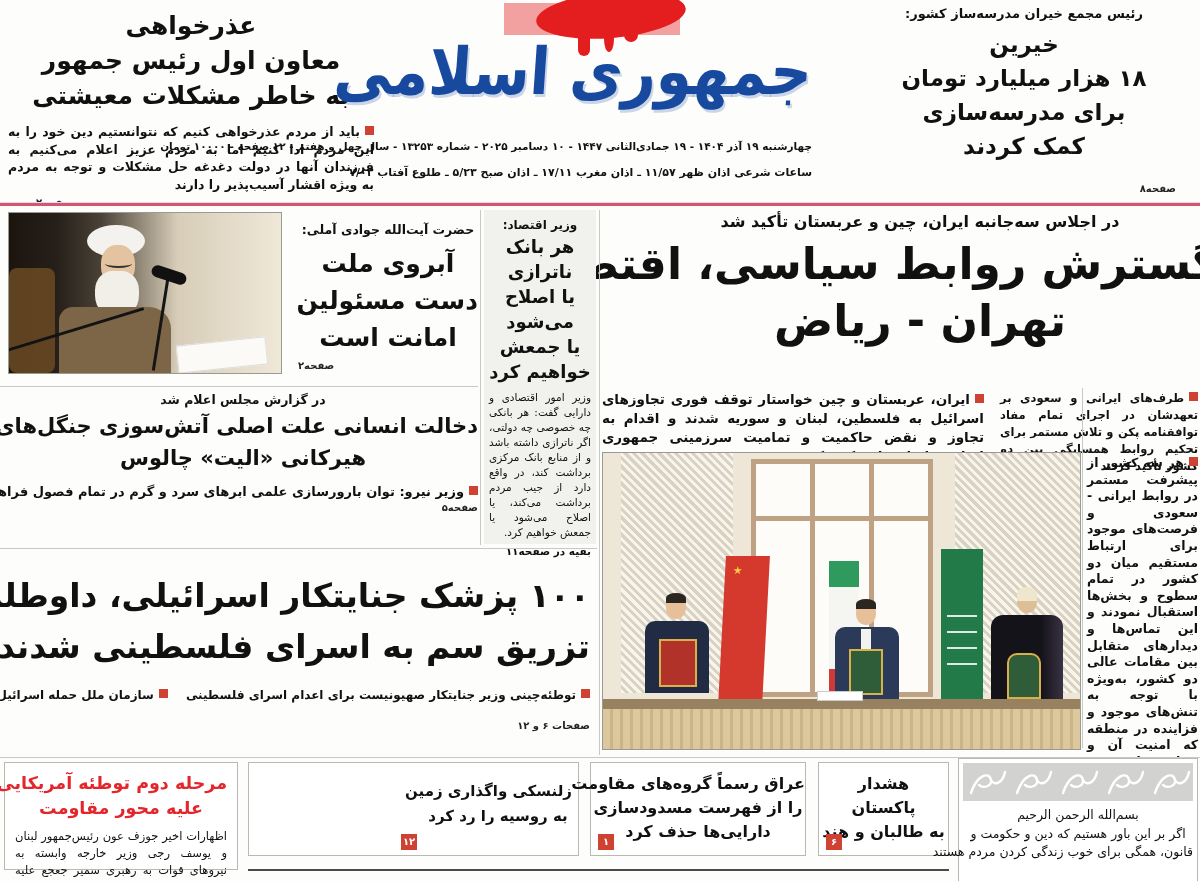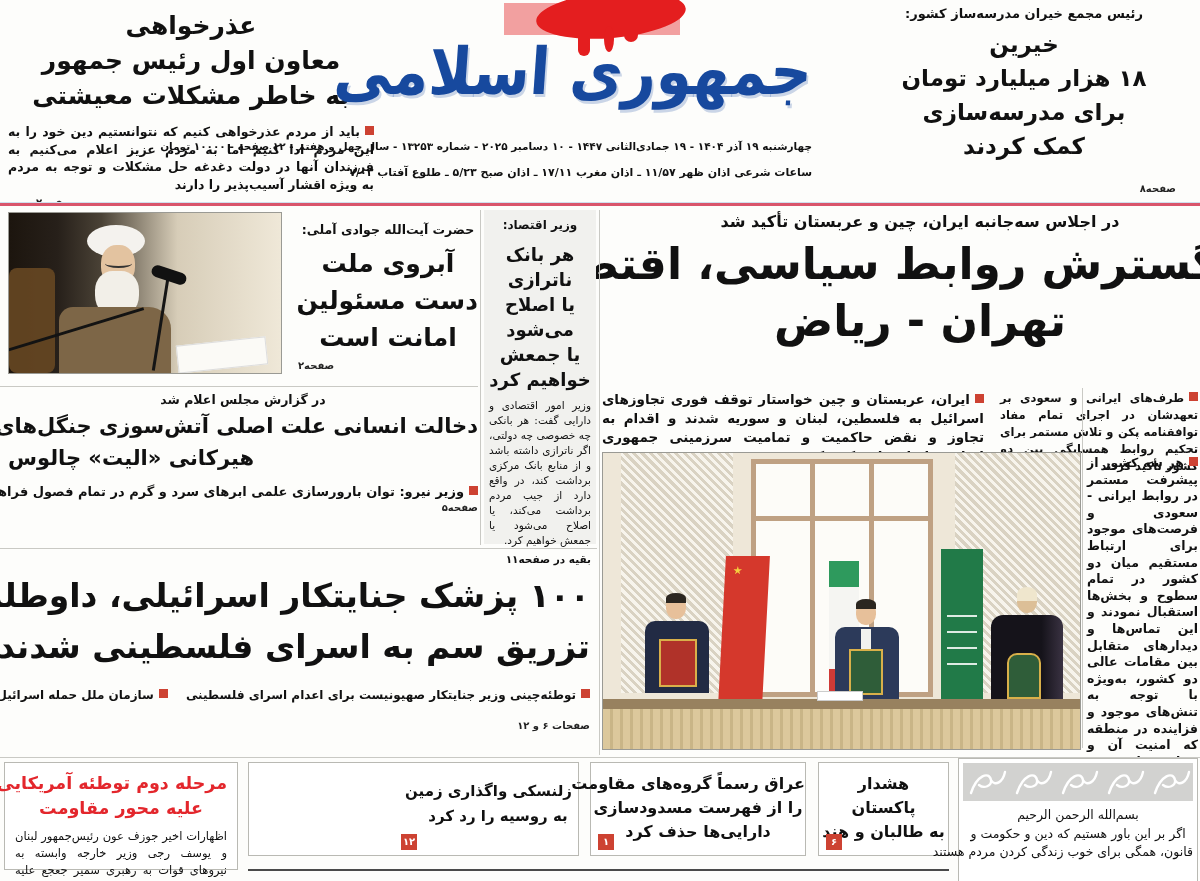--- a/index.html
+++ b/index.html
@@ -59,21 +59,21 @@
   .s-econ .kicker{font-size:12px;}
   .s-econ .hl div{font-size:18px;line-height:25px;font-weight:bold;text-align:center;white-space:nowrap;}
   .s-econ .body{margin-top:6px;font-size:10.5px;line-height:15px;text-align:justify;}
   .s-econ .more{margin-top:5px;font-size:10.5px;font-weight:bold;}
 
   
   .s-javadi{left:8px;top:210px;width:470px;height:172px;}
   .jv-text{position:absolute;right:0;top:12px;width:180px;}
   .jv-text .hl div{font-size:25px;line-height:37px;font-weight:bold;text-align:center;white-space:nowrap;}
   .s-forest{left:8px;top:392px;width:470px;}
-  .s-forest .hl div{font-size:21px;line-height:32px;font-weight:bold;text-align:left;white-space:nowrap;}
+  .s-forest .hl div{font-size:21px;line-height:32px;font-weight:bold;text-align:center;white-space:nowrap;}
   .s-doctors{left:8px;top:558px;width:582px;}
   .s-doctors .hl div{font-size:33px;line-height:51px;font-weight:bold;text-align:center;white-space:nowrap;}
   .doc-bullets{display:flex;gap:18px;margin-top:16px;font-size:12px;font-weight:bold;}
   .doc-bullets>div{white-space:nowrap;}
 
   
   .photo{position:absolute;border:1px solid #9a9a94;overflow:hidden;background:#eee;}
   
   .ph-javadi{left:8px;top:212px;width:272px;height:160px;
     background:linear-gradient(90deg,#1c150e 0%,#27201a 18%,#4a4236 34%,#d7cdb8 62%,#efe8d8 100%);}
@@ -232,21 +232,21 @@
 
   <div class="abs s-side">
     <p style="margin:0;">
       <span class="mk"></span><span>هر سه کشور از پیشرفت مستمر در روابط ایرانی - سعودی و فرصت‌های موجود برای ارتباط مستقیم میان دو کشور در تمام سطوح و بخش‌ها استقبال نمودند و این تماس‌ها و دیدارهای متقابل بین مقامات عالی دو کشور، به‌ویژه با توجه به تنش‌های موجود و فزاینده در منطقه که امنیت آن و جهان را تهدید می‌کند، حائز اهمیت دانستند</span>
     </p>
     <div class="pageref" style="margin-top:10px;">صفحه۳</div>
   </div>
 
   <div class="abs s-econ">
     <div class="kicker">وزیر اقتصاد:</div>
-    <div class="hl" style="margin-top:10px;">
+    <div class="hl" style="margin-top:2px;">
       <div>هر بانک</div>
       <div>ناترازی</div>
       <div>یا اصلاح</div>
       <div>می‌شود</div>
       <div>یا جمعش</div>
       <div>خواهیم کرد</div>
     </div>
     <div class="body">وزیر امور اقتصادی و دارایی گفت: هر بانکی چه خصوصی چه دولتی، اگر ناترازی داشته باشد و از منابع بانک مرکزی برداشت کند، در واقع دارد از جیب مردم برداشت می‌کند، یا اصلاح می‌شود یا جمعش خواهیم کرد.</div>
     <div class="more">بقیه در صفحه۱۱</div>
   </div>

